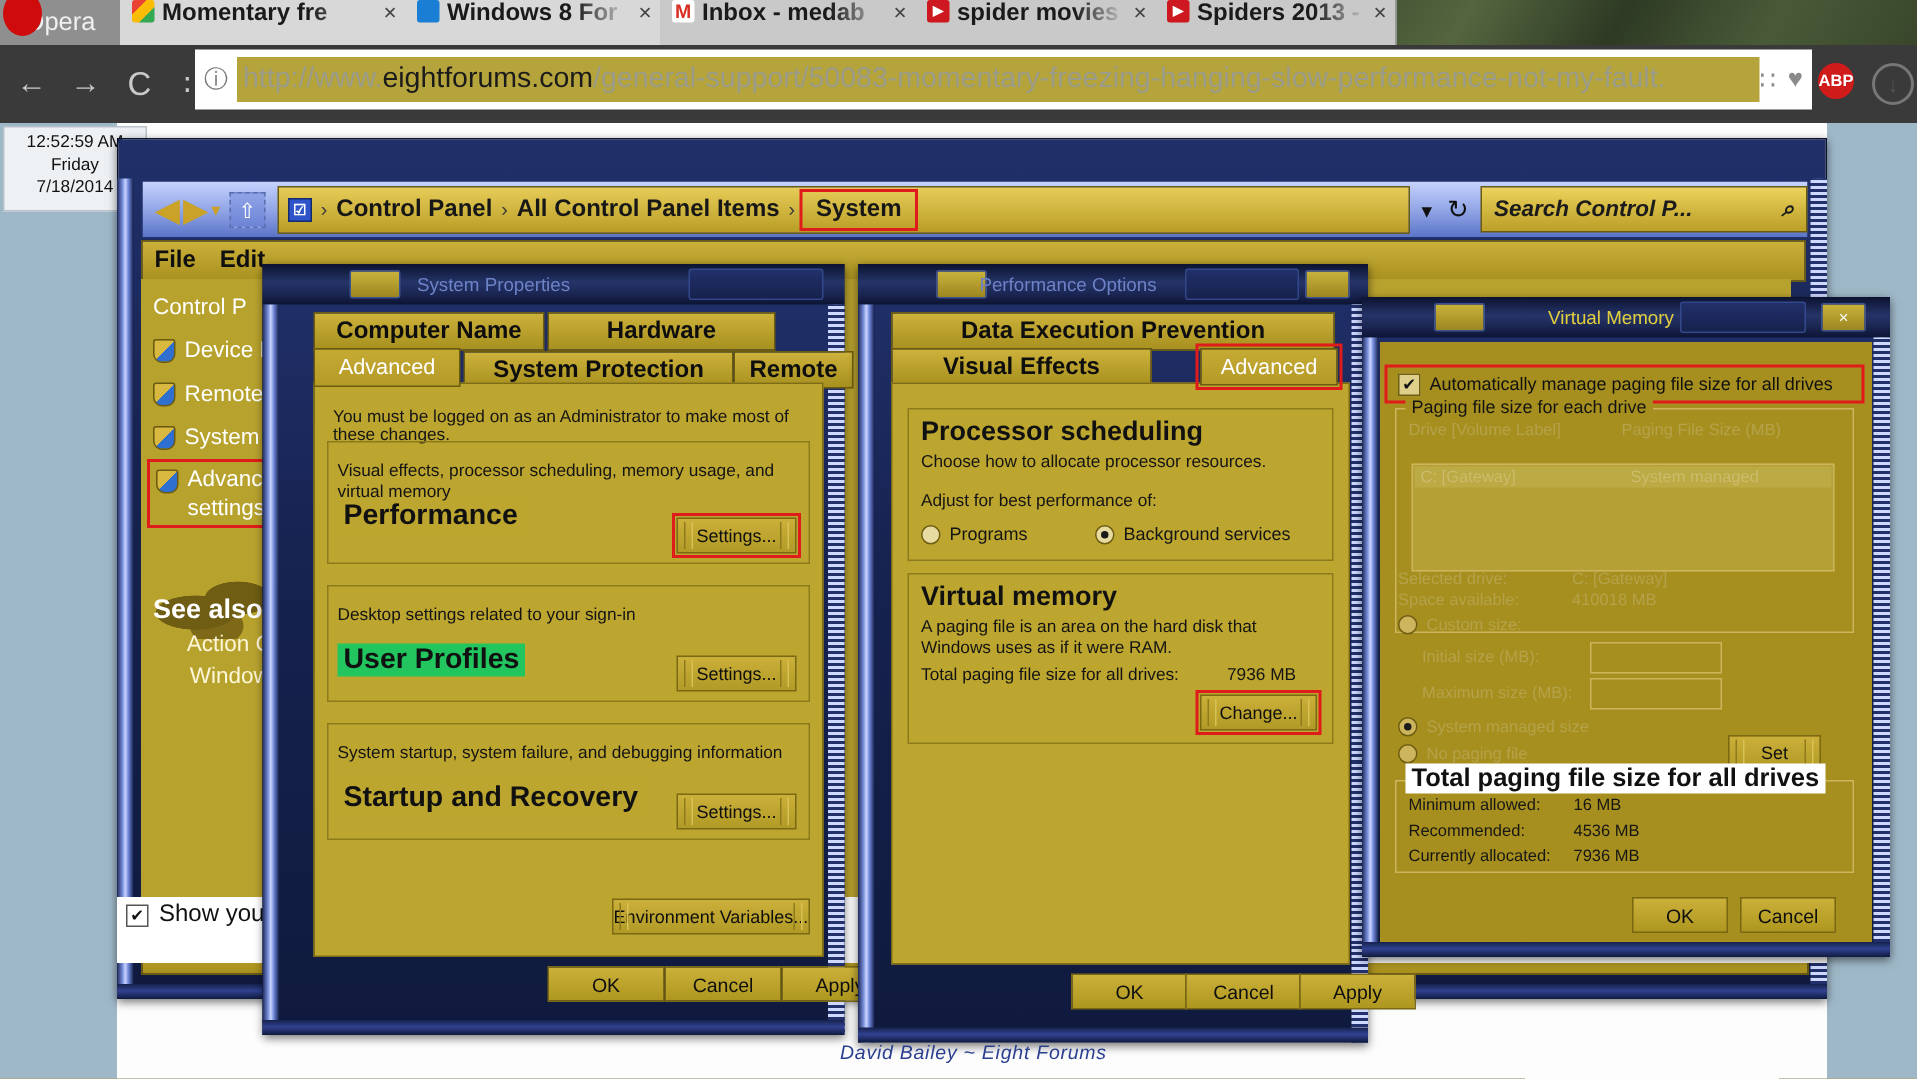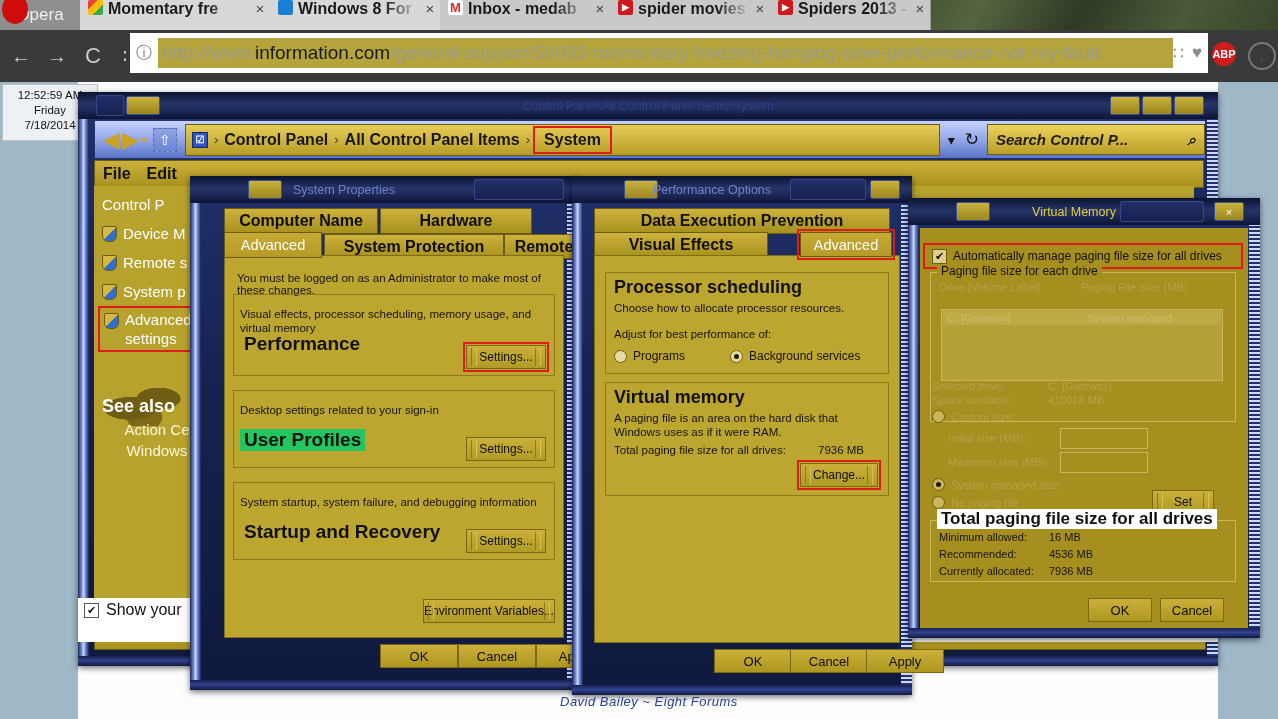--- a/index.html
+++ b/index.html
@@ -118,21 +118,21 @@
   #cp-status{position:absolute;left:16px;bottom:16px;width:1100px;height:26px;
      background:linear-gradient(180deg,#c9ae37,#a8901e);border:1px solid #6b5b10;
      display:flex;align-items:center;padding-left:10px;font-size:17px;font-weight:bold;color:#111;}
   #cp-footer{position:absolute;left:78px;top:598px;width:1140px;height:44px;background:#fff;}
   #show-your{position:absolute;left:84px;top:601px;display:flex;align-items:center;gap:7px;
      font-size:16px;color:#111;}
   .cbx{width:13px;height:13px;border:1px solid #555;background:#fff;display:flex;
      align-items:center;justify-content:center;font-size:11px;color:#111;}
 
   
-  #sysprop-win{left:190px;top:176px;width:388px;height:514px;}
+  #sysprop-win{left:175px;top:176px;width:388px;height:514px;}
   .wtab{position:absolute;background:linear-gradient(180deg,#cdb23c,#a7901e);
      border:1px solid #6b5b10;font-size:16px;font-weight:bold;color:#0e0e0e;
      display:flex;align-items:center;justify-content:center;white-space:nowrap;}
   .wtab.sel{background:linear-gradient(180deg,#c5ab34,#b59a27);color:#ffffff;z-index:4;
      font-weight:normal;font-size:14.5px;}
   .panel{position:absolute;background:#bda62f;border:1px solid #7e6c16;}
   .grp{position:absolute;border:1px solid #8d7a1c;}
   .grp-h{font-size:19px;font-weight:bold;color:#111;margin-top:48px;}
   .grp-s{font-size:11.5px;color:#141414;line-height:14px;}
   .btn{position:absolute;height:22px;background:linear-gradient(180deg,#cbb03a,#b19a26);
@@ -211,21 +211,21 @@
   <div class="navbar">
     <span class="navbtn">←</span>
     <span class="navbtn">→</span>
     <span class="navbtn" style="font-size:22px;">C</span>
     <span class="navbtn">∷</span>
   </div>
 
   <div class="omnibox">
     <span class="shield">ⓘ</span>
     <span class="urlwrap">
-      <span class="url"><span>http://www.</span><b>information.com</b><span>/general-support/50083-momentary-freezing-hanging-slow-performance-not-my-fault.</span></span>
+      <span class="url"><span>http://www.</span><b>eightforums.com</b><span>/general-support/50083-momentary-freezing-hanging-slow-performance-not-my-fault.</span></span>
     </span>
     <span class="endicons">
       <span>∷</span>
       <span>♥</span>
     </span>
   </div>
   <div class="abs" style="left:1212px;top:42px;">
     <div id="abp-btn">ABP</div>
   </div>
   <div class="abs" style="left:1248px;top:42px;">
@@ -238,28 +238,20 @@
 
 <div id="clock-tip" class="abs">
   <div>12:52:59 AM</div>
   <div>Friday</div>
   <div>7/18/2014</div>
 </div>
 
 <div id="cp-win" class="win">
   <div class="win-frame"></div>
 
-  <div class="tbar">
-    <div class="ctlslot" style="left:18px;top:3px;width:26px;"></div>
-    <div class="ctlbox" style="left:48px;top:4px;width:32px;"></div>
-    <div class="tcap" id="cp-title">Control Panel\All Control Panel Items\System</div>
-    <div class="ctlbox" style="right:78px;top:4px;width:28px;"></div>
-    <div class="ctlbox" style="right:46px;top:4px;width:28px;"></div>
-    <div class="ctlbox" style="right:14px;top:4px;width:28px;"></div>
-  </div>
 
   <div class="side-rail" style="left:0;"></div>
   <div class="side-rail dotted" style="right:0;"></div>
   <div class="bot-rail"></div>
 
   <div id="cp-addr">
     <div class="navarrows">
       <span>◀</span>
       <span>▶</span>
       <span class="cv">▾</span>

